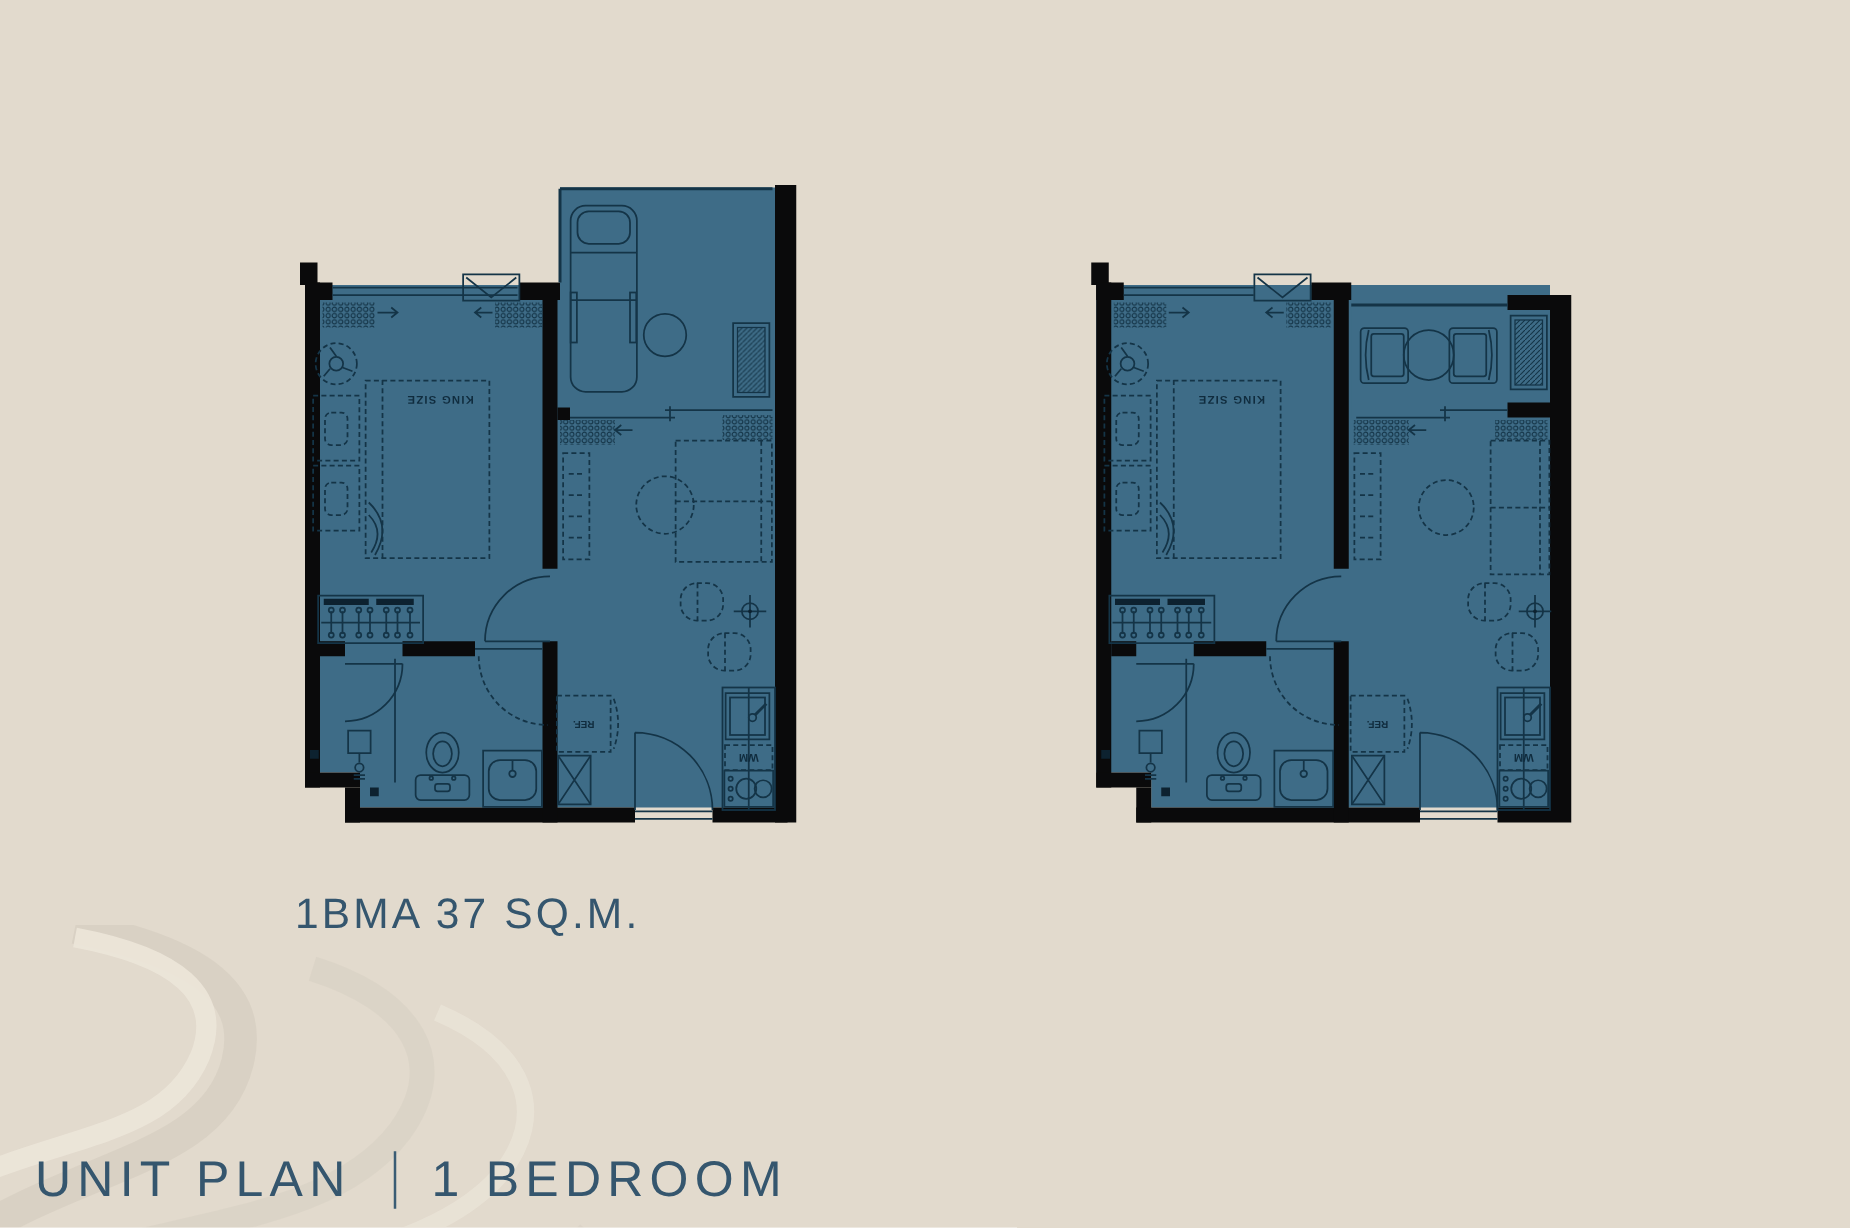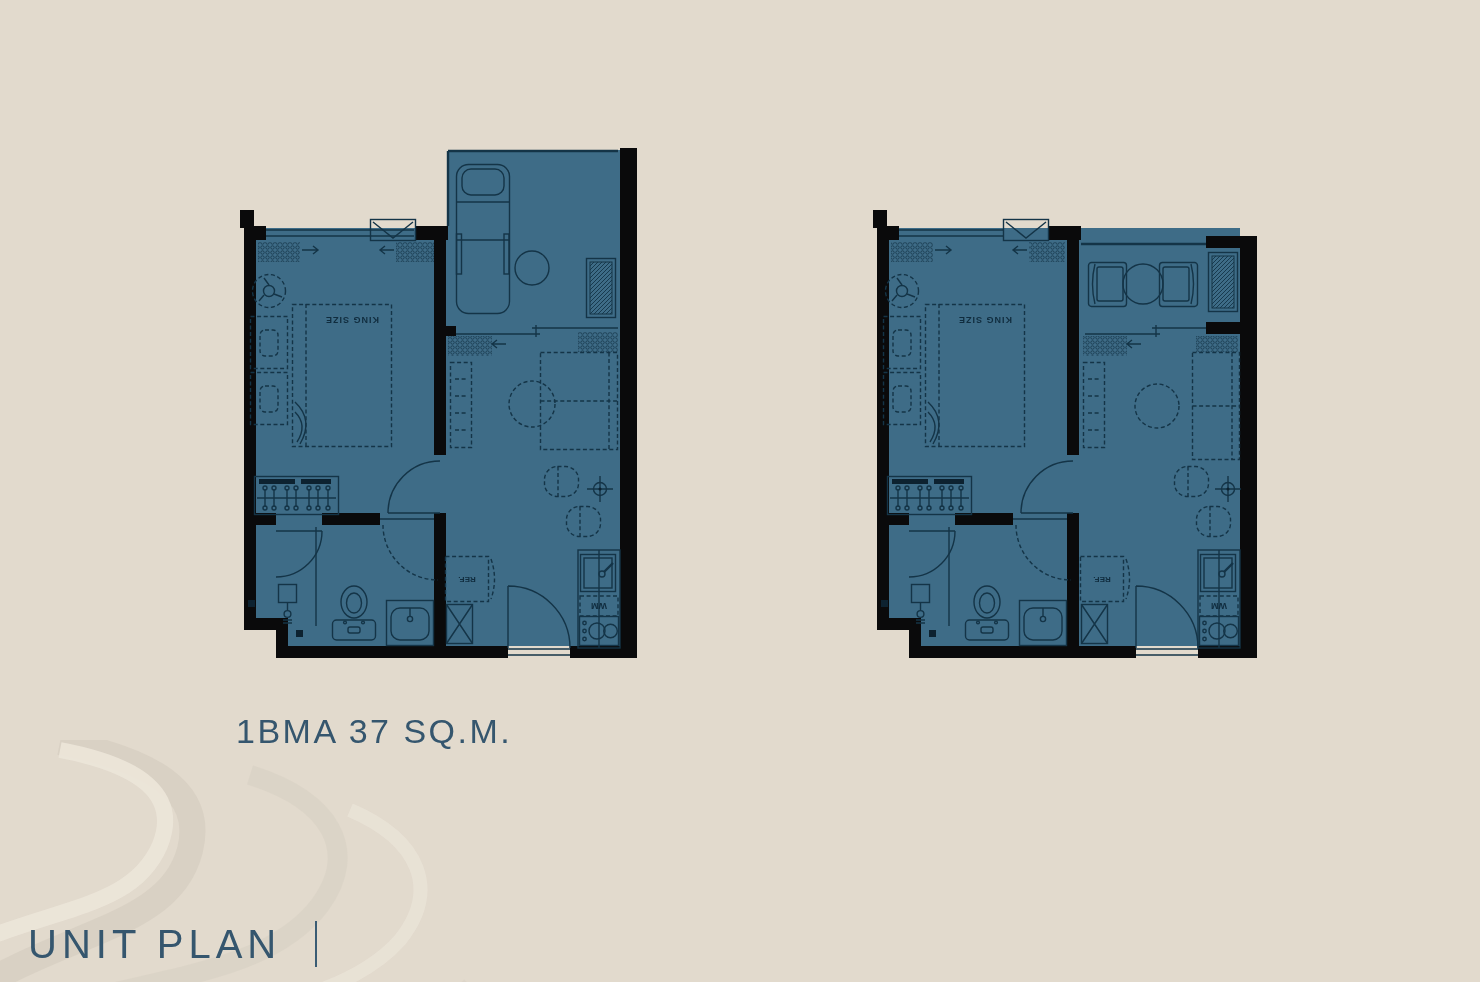--- a/index.html
+++ b/index.html
@@ -386,15 +386,16 @@
     <circle cx="1143" cy="284" r="20" class="ln"></circle>
     <use href="#g-armchair" transform="translate(1198,262) scale(-1,1)"></use>
     <use href="#g-acunit" x="1208" y="252"></use>
   </svg>
 
   <div class="plan-label" id="label1">1BMA 37 SQ.M.</div>
 
   <div class="footer">
     <span>UNIT PLAN</span>
     <span class="sep"></span>
+    <span>1 BEDROOM</span>
   </div>
 
 </div>
 
 </body></html>

